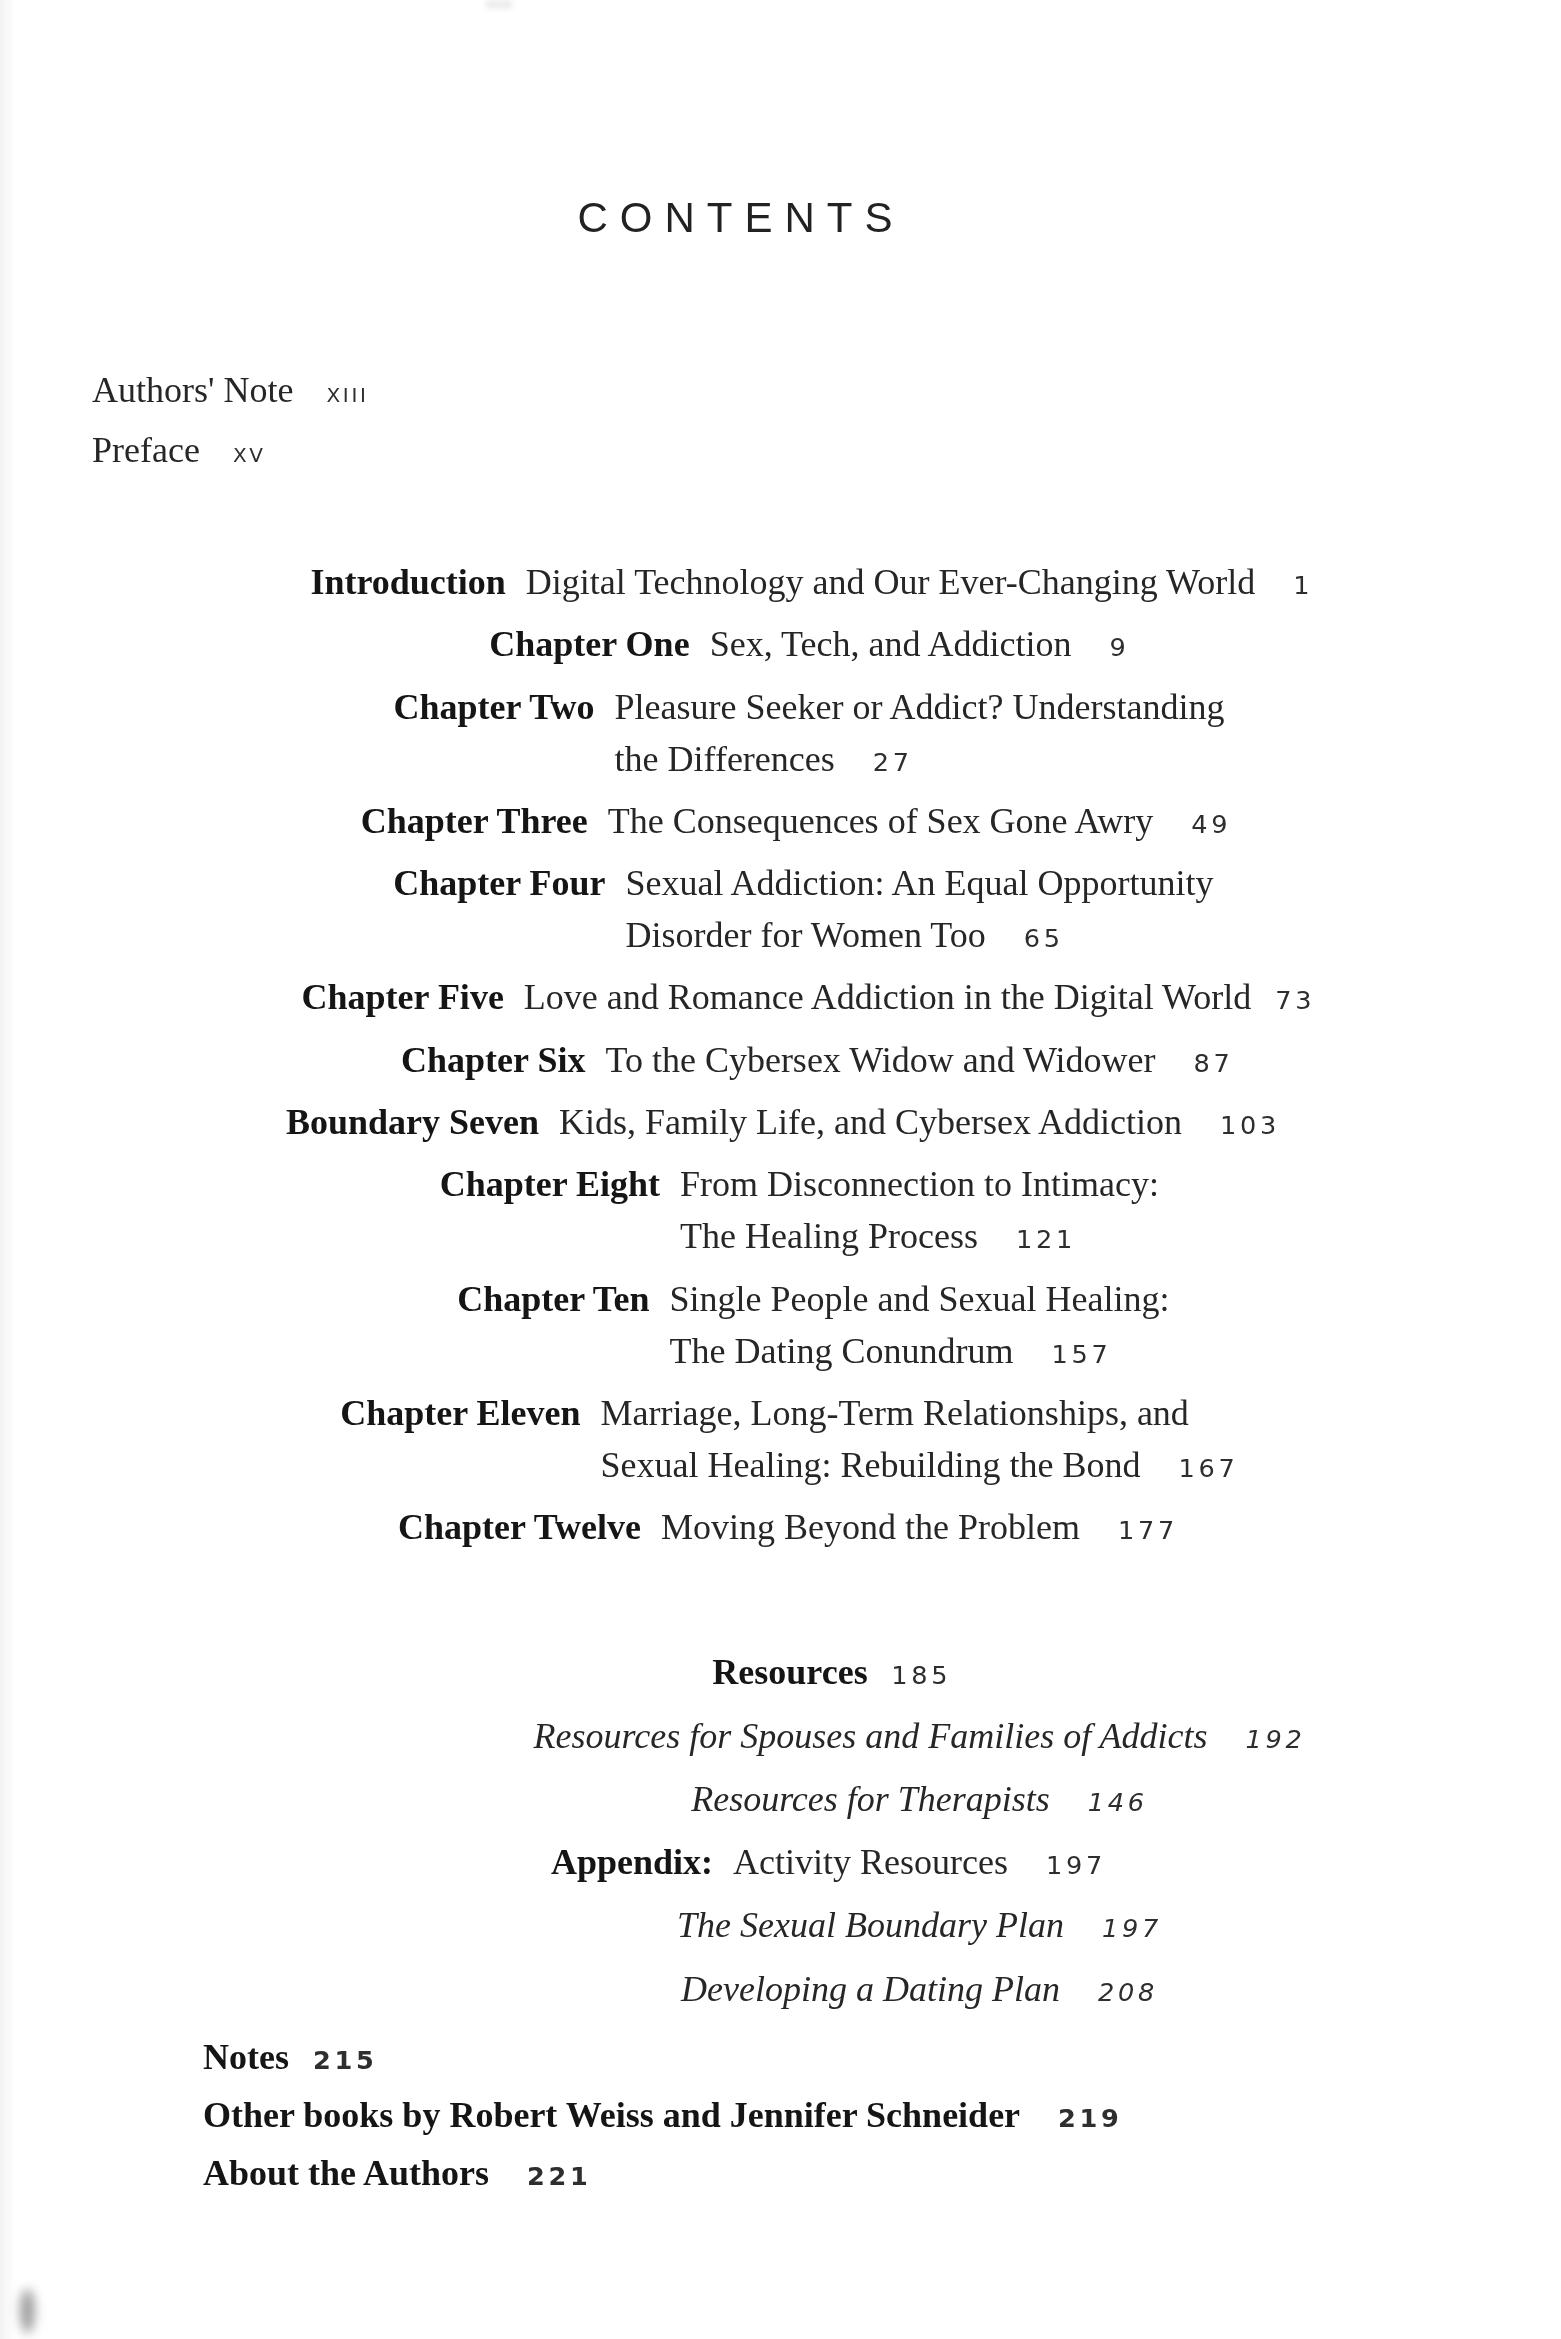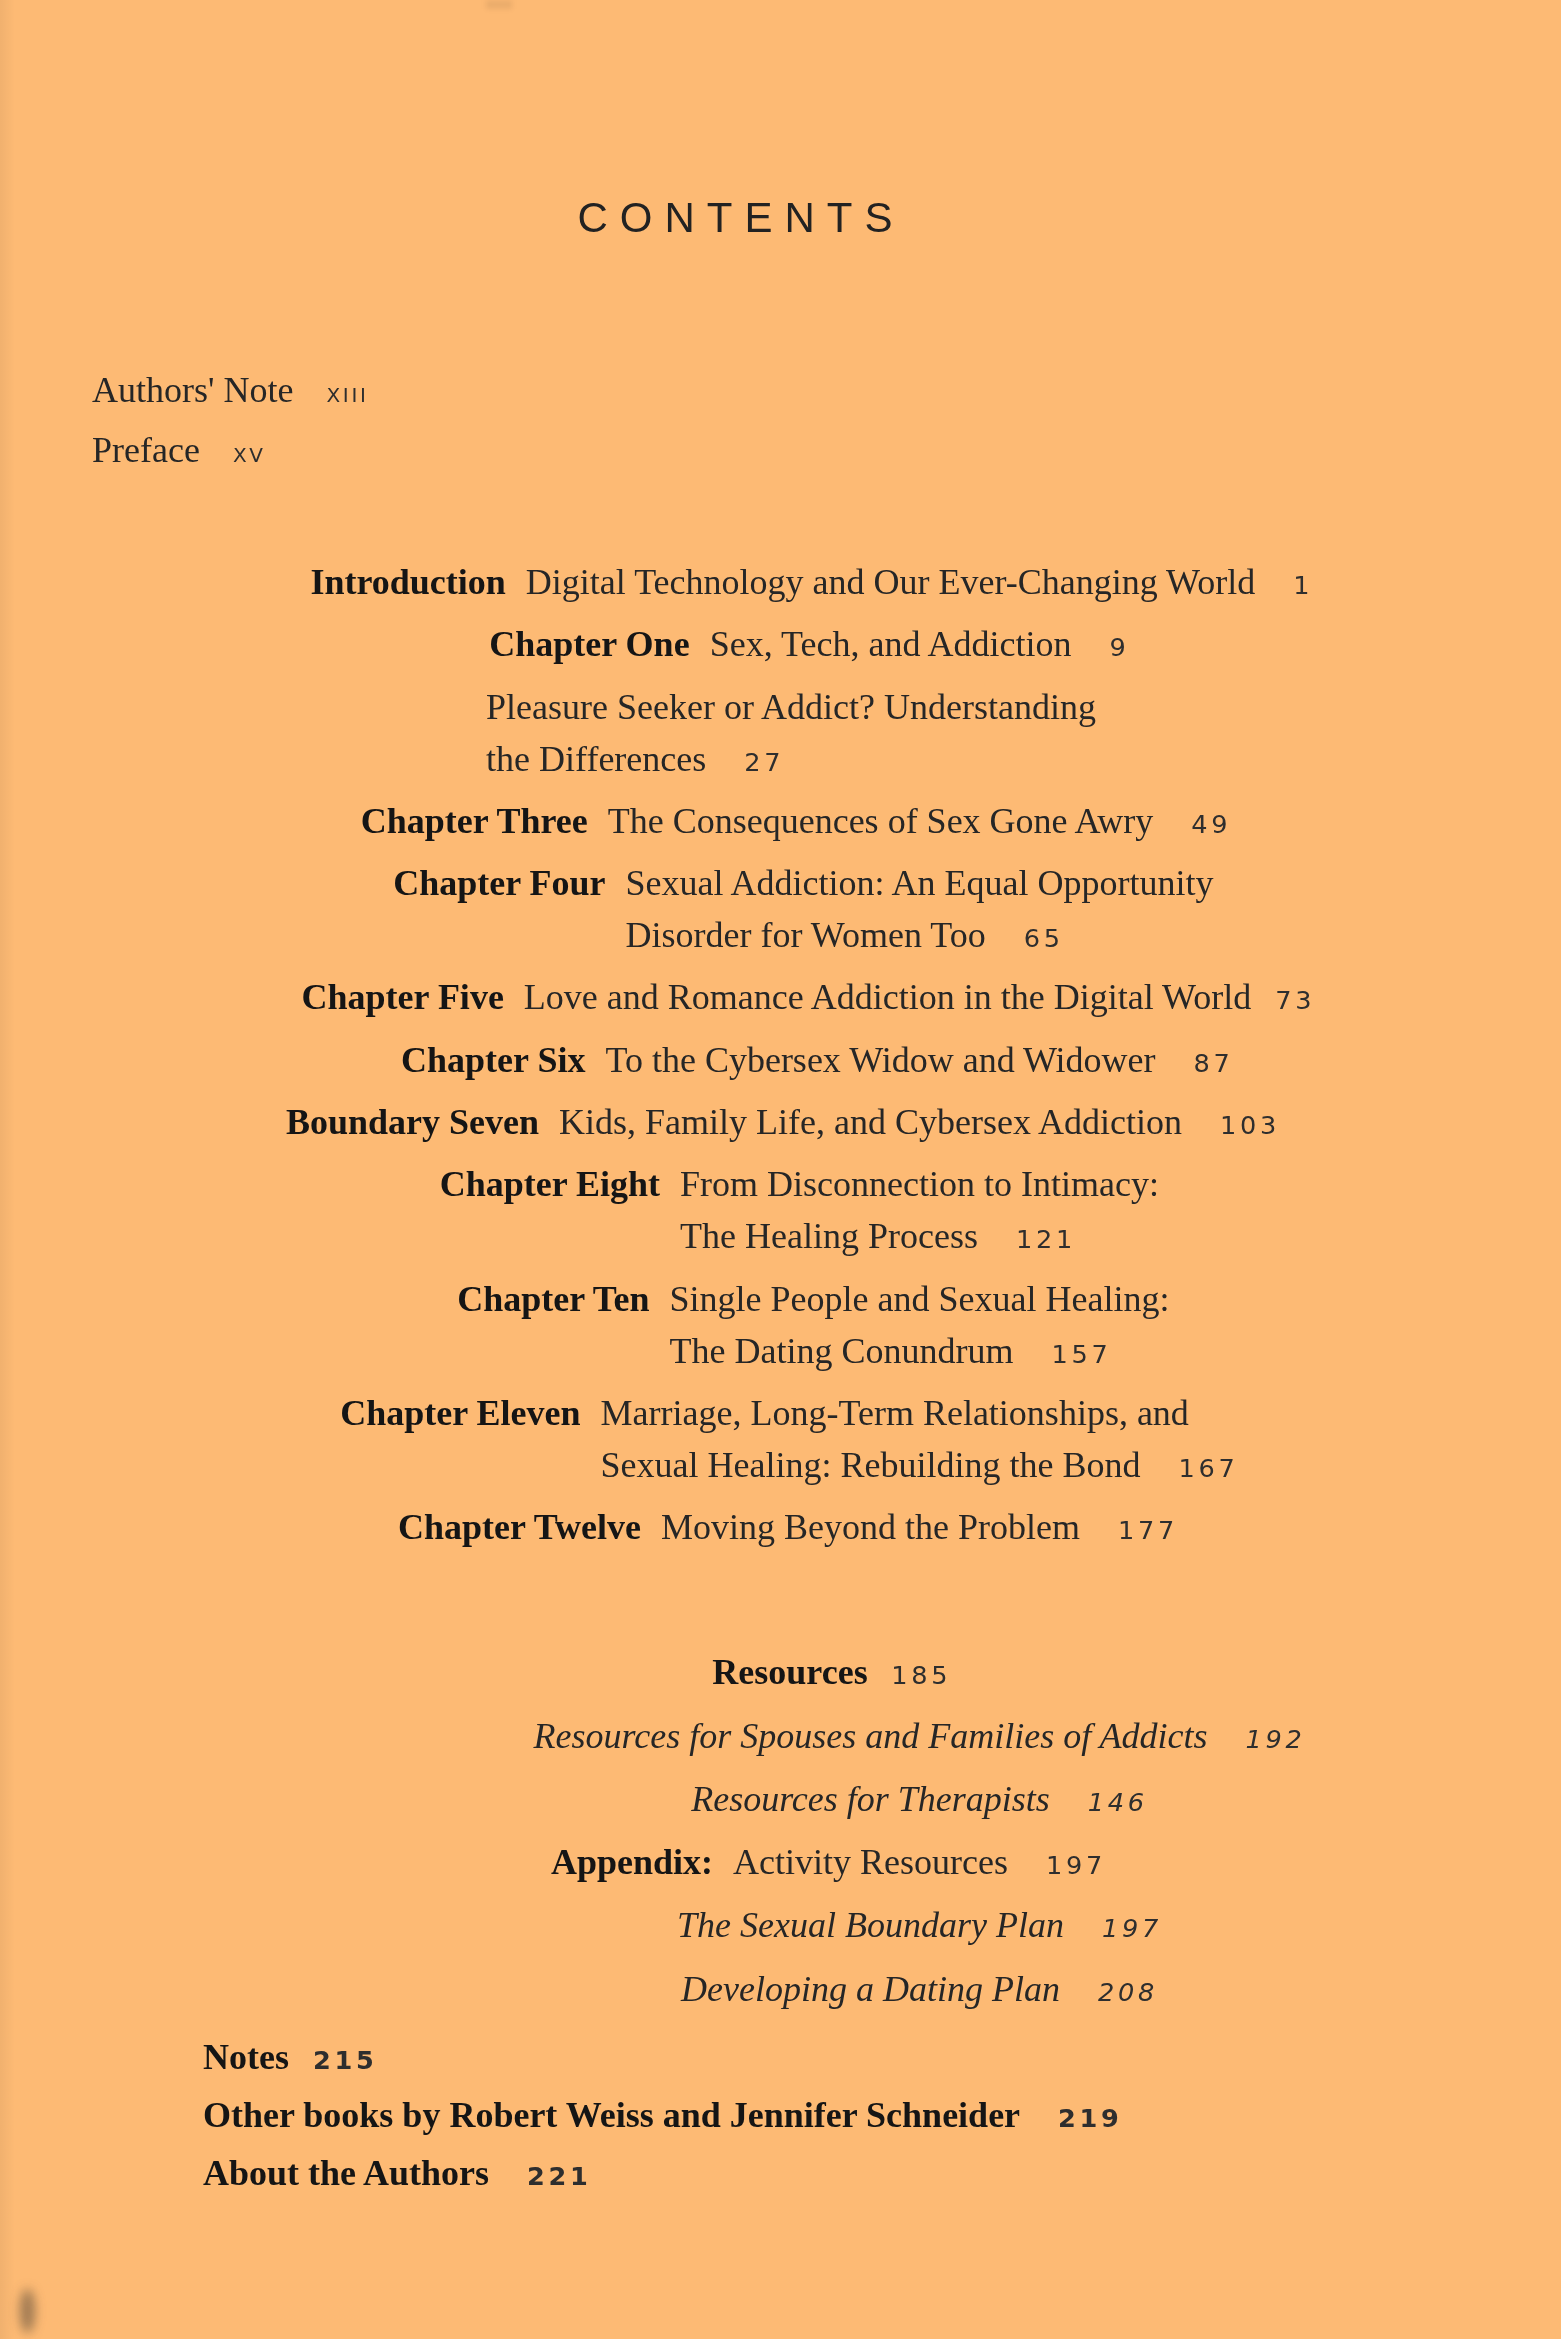--- a/index.html
+++ b/index.html
@@ -1,21 +1,21 @@
 <!DOCTYPE html>
 <html style="font-size:14.6px"><head>
 <meta charset="utf-8">
 <style>
   html, body { margin: 0; padding: 0; background: #e9e9e9; }
   .page {
     position: relative;
     width: 1562px;
     height: 2339px;
     margin: 0 auto;
-    background: #fdba74;
+    background: #ffffff;
     overflow: hidden;
     font-family: "Liberation Serif", "DejaVu Serif", serif;
     color: #262626;
   }
 
   
   .edge-band {
     position: absolute; left: 0; top: 0; width: 14.6px; height: 2339px;
     background: linear-gradient(to right, rgba(0,0,0,0.05), rgba(0,0,0,0.0));
     pointer-events: none;
@@ -121,20 +121,21 @@
     </div>
 
     <div class="toc-row">
       <div class="col-label">Chapter One</div>
       <div class="col-title">
         <span>Sex, Tech, and Addiction</span><span class="pg">9</span>
       </div>
     </div>
 
     <div class="toc-row">
+      <div class="col-label">Chapter Two</div>
       <div class="col-title">
         <span>Pleasure Seeker or Addict? Understanding</span><br>
         <span>the Differences</span><span class="pg">27</span>
       </div>
     </div>
 
     <div class="toc-row">
       <div class="col-label">Chapter Three</div>
       <div class="col-title">
         <span>The Consequences of Sex Gone Awry</span><span class="pg">49</span>

